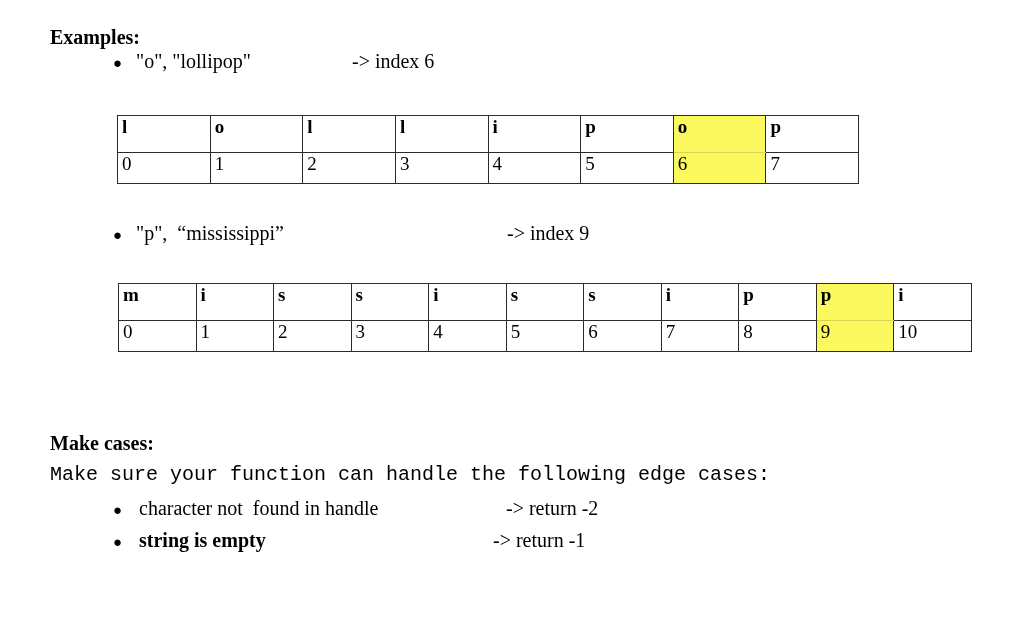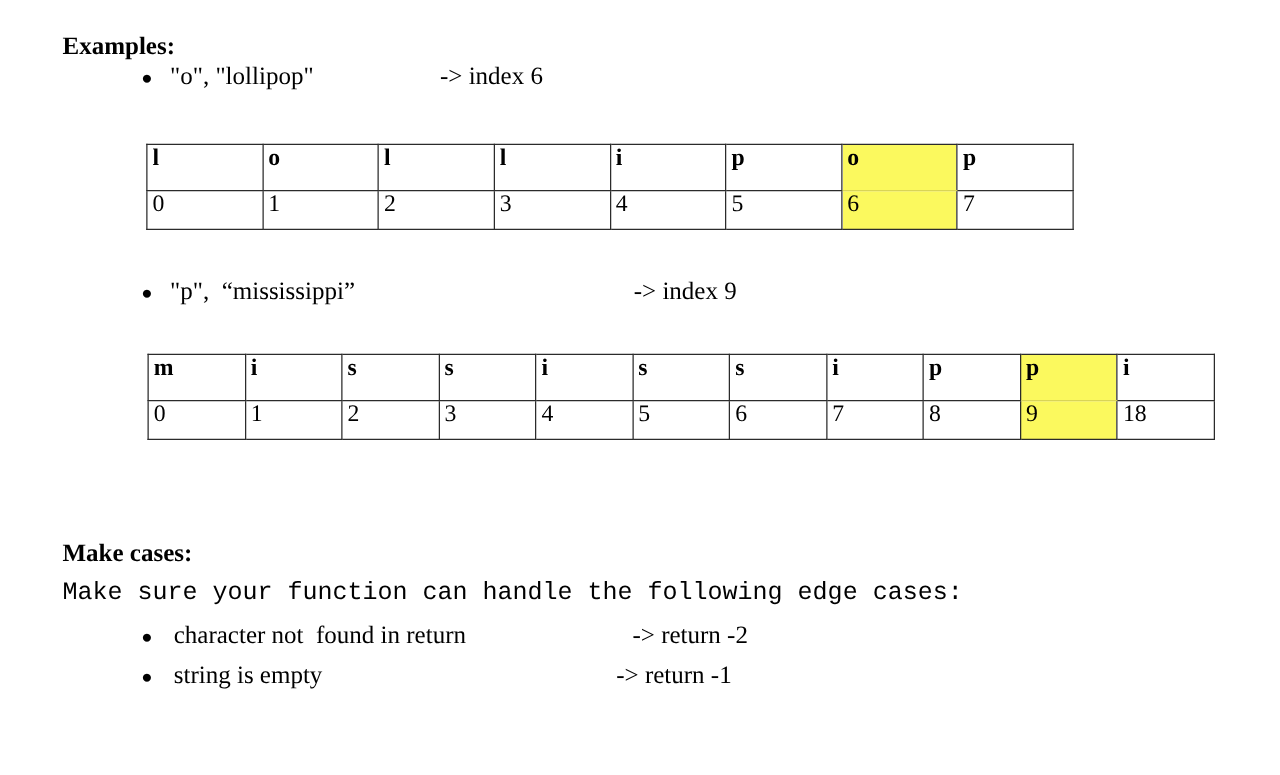--- a/index.html
+++ b/index.html
@@ -137,32 +137,32 @@
         <td style="width: 9.09091%;">0</td>
         <td style="width: 9.09091%;">1</td>
         <td style="width: 9.09091%;">2</td>
         <td style="width: 9.09091%;">3</td>
         <td style="width: 9.09091%;">4</td>
         <td style="width: 9.09091%;">5</td>
         <td style="width: 9.09091%;">6</td>
         <td style="width: 9.09091%;">7</td>
         <td style="width: 9.09091%;">8</td>
         <td class="hl" style="width: 9.09091%; background: rgb(251, 249, 94);">9</td>
-        <td style="width: 9.09091%;">18</td>
+        <td style="width: 9.09091%;">10</td>
       </tr>
   </tbody>
 </table>
 
 <div class="abs section-heading" style="left:50px; top:432px;">Make cases:</div>
 
 <div class="abs body-line" style="left:50px; top:464px;font-family:Liberation Mono, monospace;">Make sure your function can handle the following edge cases:</div>
 
 <div class="bullet-row" style="left:113px; top:497px;">
   <span class="bullet-dot">●</span>
-  <span class="bullet-text" style="margin-left:12px;">character not  found in return</span>
+  <span class="bullet-text" style="margin-left:12px;">character not  found in handle</span>
 </div>
 <div class="abs body-line" style="left:506px; top:497px;">-&gt; return -2</div>
 
 <div class="bullet-row" style="left:113px; top:529px;">
   <span class="bullet-dot">●</span>
-  <span class="bullet-text" style="margin-left:12px;">string is empty</span>
+  <span class="bullet-text" style="margin-left:12px;font-weight:bold;">string is empty</span>
 </div>
 <div class="abs body-line" style="left:493px; top:529px;">-&gt; return -1</div>
 
 </body></html>

